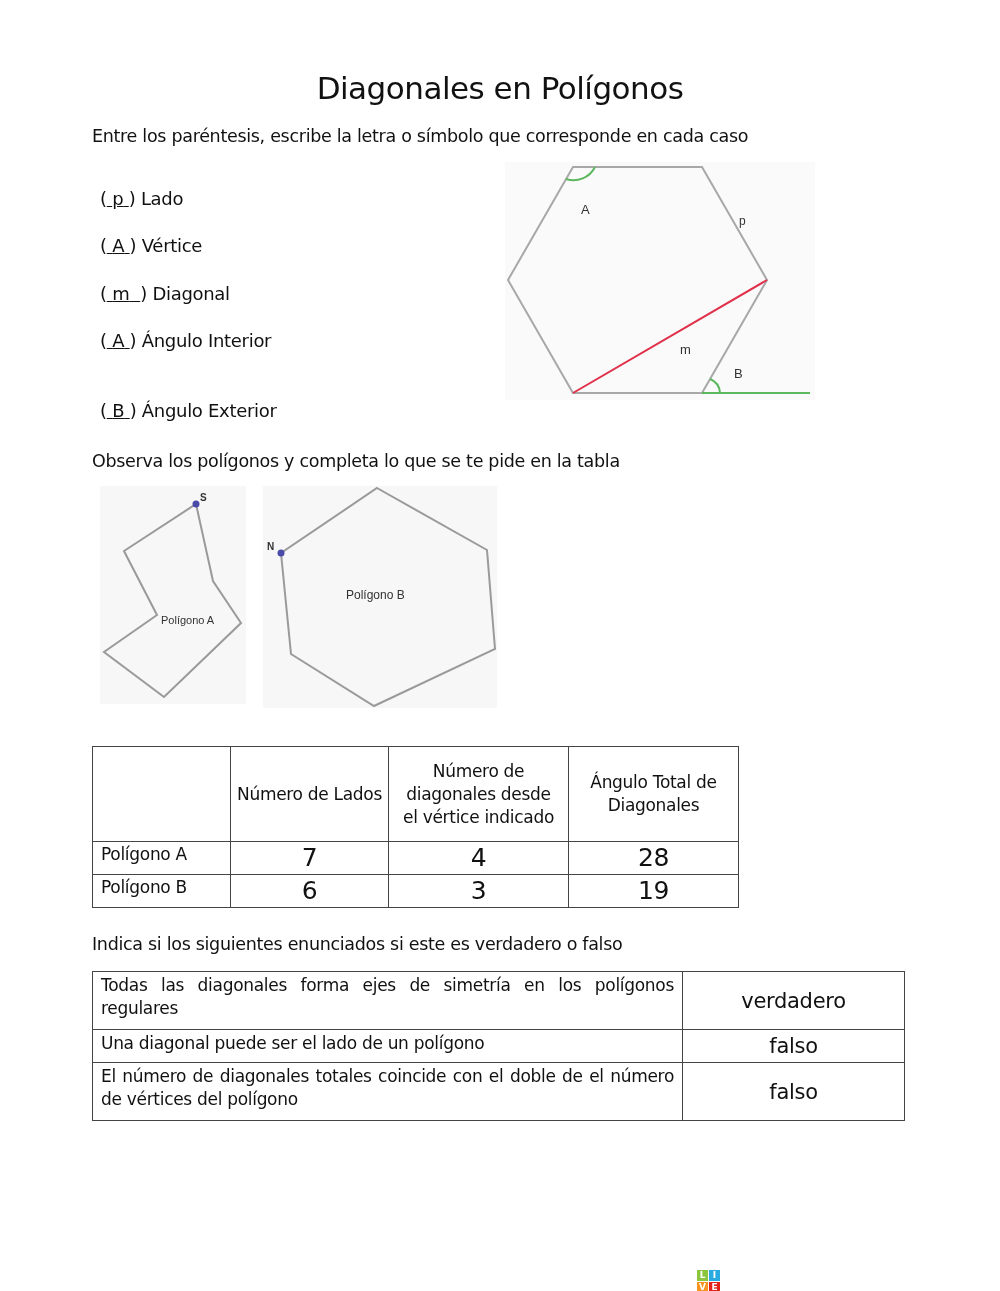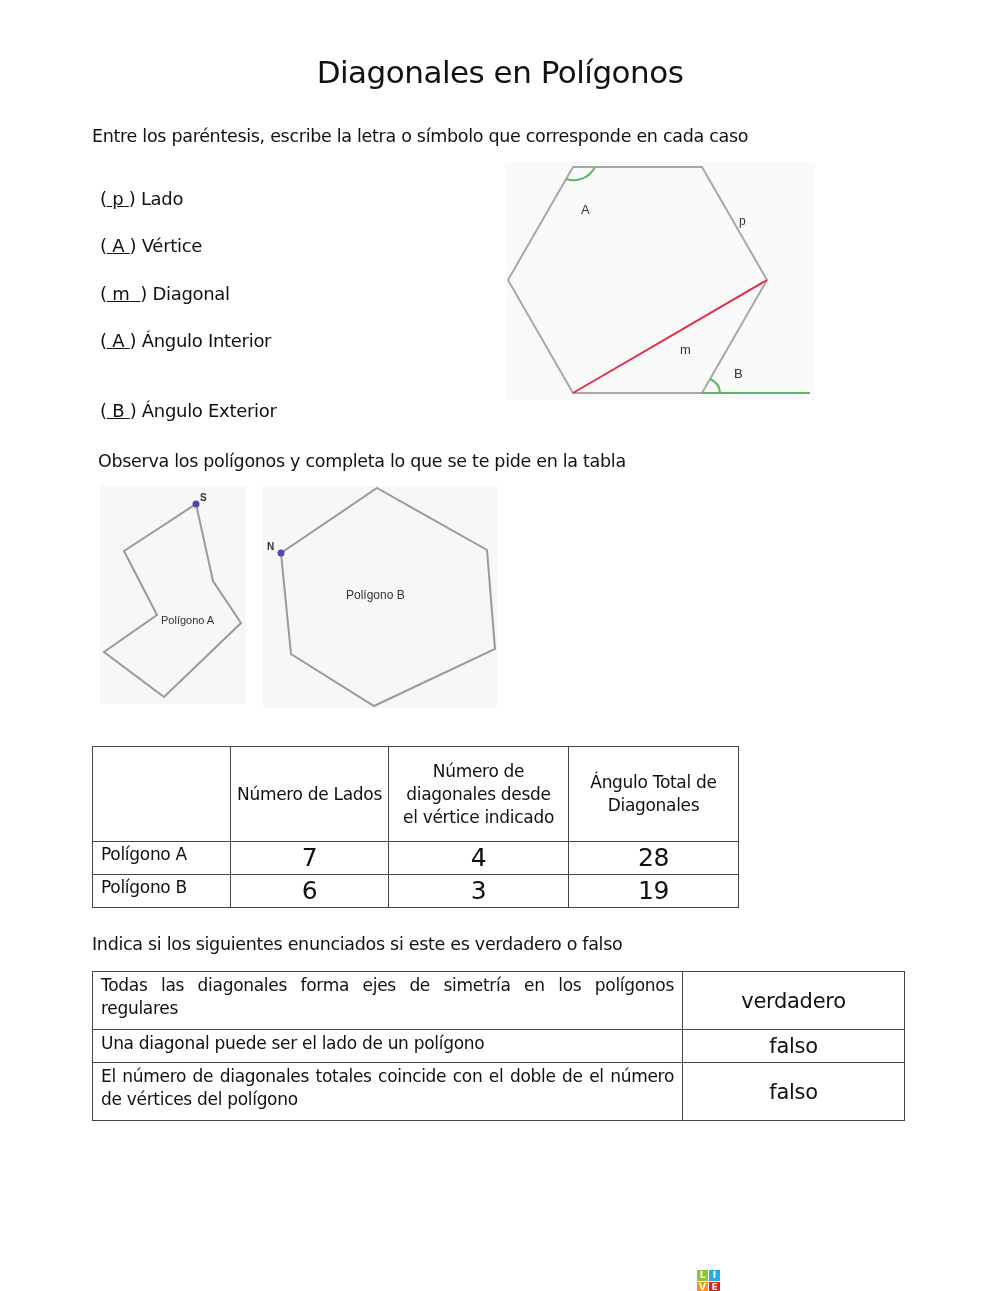--- a/index.html
+++ b/index.html
@@ -1,19 +1,19 @@
 <!DOCTYPE html>
 <html><head>
 <meta charset="utf-8">
 <style>
   html, body { margin:0; padding:0; background:#ffffff; }
   body { width:1000px; height:1291px; position:relative; overflow:hidden;
          font-family:"DejaVu Sans", sans-serif; color:#111; }
   .abs { position:absolute; }
-  .title { left:0; width:1000px; top:54px; text-align:center; font-size:31px; letter-spacing:-0.5px; }
+  .title { left:0; width:1000px; top:70px; text-align:center; font-size:31px; letter-spacing:-0.5px; }
   .instr { left:92px; font-size:17.5px; letter-spacing:-0.3px; }
   .match-item { left:100px; font-size:18px; letter-spacing:-0.3px; }
   .ans { text-decoration:underline; }
   svg text { font-family:"Liberation Sans", sans-serif; }
   table { border-collapse:collapse; }
   .t1 td { border:1px solid #444; font-size:17px; letter-spacing:-0.3px; }
   .t1 .hd { text-align:center; vertical-align:middle; line-height:23px; }
   .t1 .rowlabel { padding:2px 8px; vertical-align:top; }
   .t1 .num { text-align:center; font-size:25px; line-height:30px; }
   .t2 td { border:1px solid #444; font-size:17px; letter-spacing:-0.3px; }
@@ -54,21 +54,21 @@
     <line x1="197" y1="231" x2="305" y2="231" stroke="#5cb85c" stroke-width="2"></line>
     <path d="M 61 17 A 24 24 0 0 0 90 5" fill="none" stroke="#5cb85c" stroke-width="2"></path>
     <path d="M 205 217 A 16 16 0 0 1 215 231" fill="none" stroke="#5cb85c" stroke-width="2"></path>
     <text x="76" y="52" font-size="13" fill="#333">A</text>
     <text x="234" y="63" font-size="12" fill="#333">p</text>
     <text x="175" y="192" font-size="13" fill="#333">m</text>
     <text x="229" y="216" font-size="13" fill="#333">B</text>
   </svg>
 </div>
 
-<div class="abs instr" style="top:451px;margin-left:6px;">Observa los polígonos y completa lo que se te pide en la tabla</div>
+<div class="abs instr" style="top:451px;">Observa los polígonos y completa lo que se te pide en la tabla</div>
 
 <div class="abs" style="left:100px; top:486px; width:146px; height:218px; background:#f7f7f7;">
   <svg width="146" height="218" viewBox="0 0 146 218">
     <polygon points="96,18 113,95 141,137 64,211 4,166 57,129 24,65" fill="none" stroke="#9a9a9a" stroke-width="2"></polygon>
     <circle cx="96" cy="18" r="3.5" fill="#4a4aa8"></circle>
     <text x="100" y="15" font-size="10" font-weight="bold" fill="#333">S</text>
     <text x="61" y="138" font-size="11" fill="#333">Polígono A</text>
   </svg>
 </div>
 

